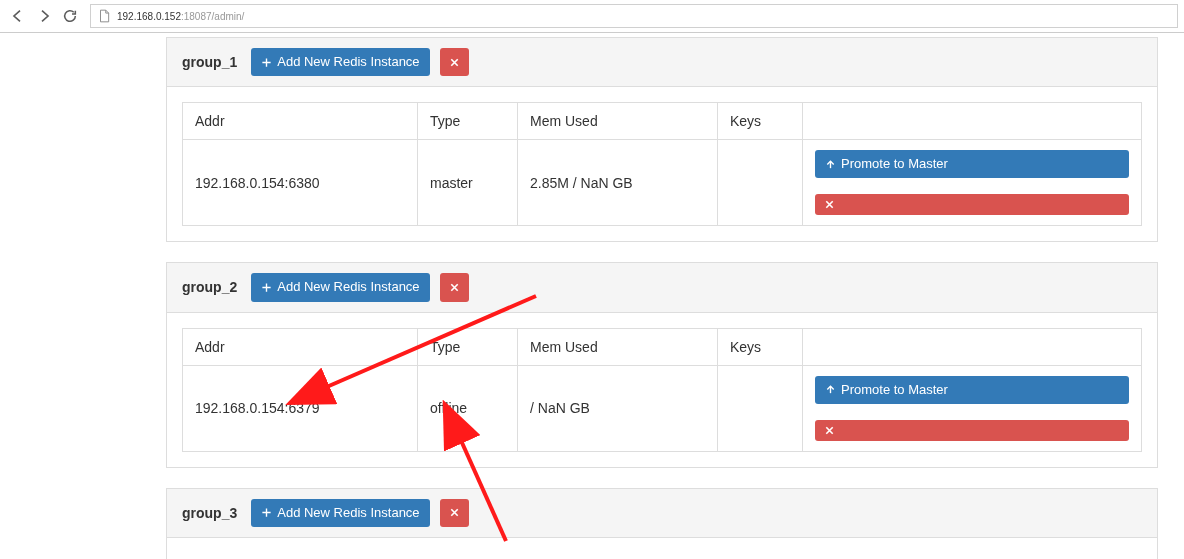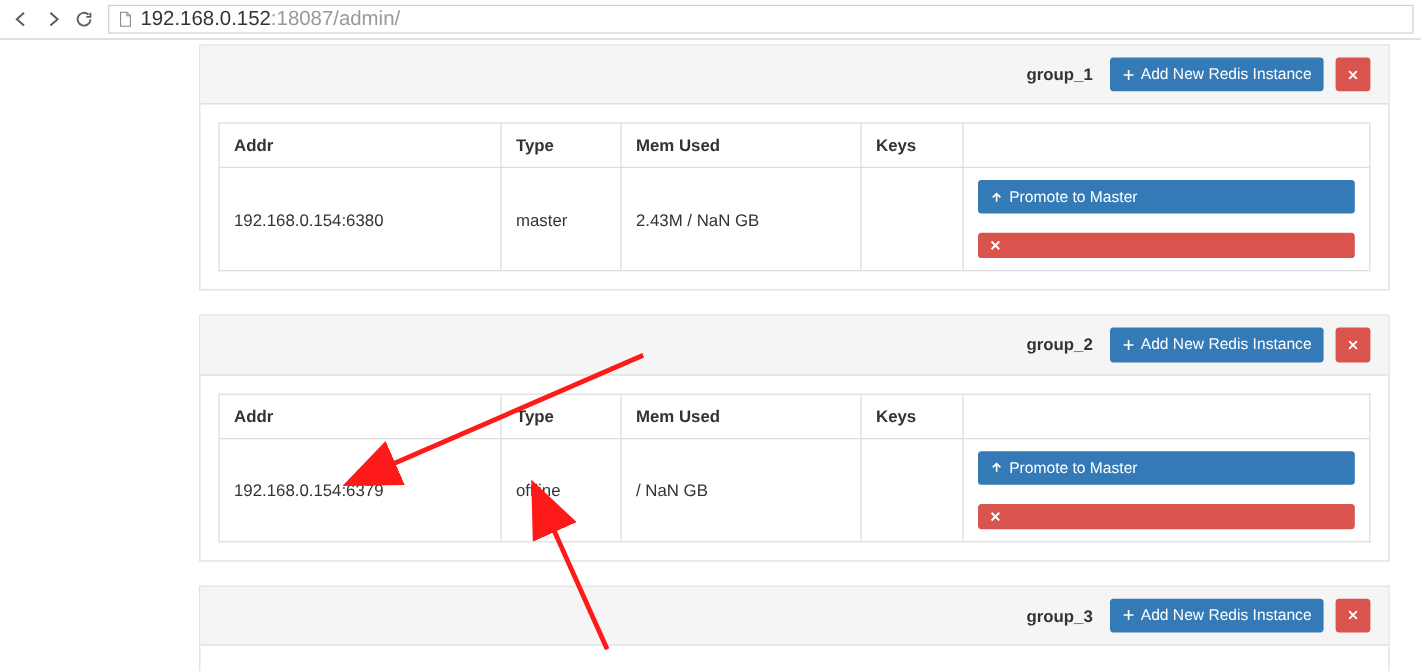--- a/index.html
+++ b/index.html
@@ -1,42 +1,42 @@
 <!DOCTYPE html>
 <html><head>
   <meta charset="utf-8">
   <style>
     * { box-sizing: border-box; margin: 0; padding: 0; }
     body { font-family: "Helvetica Neue", Helvetica, Arial, sans-serif; font-size: 14px; color: #333; background: #fff; }
     
     .browser-bar { display: flex; align-items: center; height: 33px; border-bottom: 1px solid #ccc; padding: 0 6px; gap: 8px; background: #fff; }
     .nav-icons { display: flex; align-items: center; gap: 10px; padding: 0 4px; }
     .nav-icon { color: #5c5c5c; cursor: pointer; display:flex; align-items:center; }
-    .url-box { flex: 1; display: flex; align-items: center; border: 1px solid #d0d0d0; height: 24px; padding: 0 6px; gap: 6px; font-size: 17px; color: #333; }
+    .url-box { flex: 1; display: flex; align-items: center; border: 1px solid #d0d0d0; height: 24px; padding: 0 6px; gap: 6px; font-size: 10px; color: #333; }
     .url-host { color: #333; }
     .url-rest { color: #999; }
     .doc-icon { color: #888; display:flex; }
 
     .page { padding: 4px 0 0 0; }
     .container { width: 992px; margin-left: 166px; }
 
     .panel { border: 1px solid #ddd; margin-bottom: 20px; background: #fff; }
-    .panel-heading { background: #f5f5f5; padding: 10px 15px; display: flex; align-items: center; justify-content: flex-end; border-bottom: 1px solid #ddd; }
+    .panel-heading { background: #f5f5f5; padding: 10px 15px; display: flex; align-items: center; justify-content: flex-start; border-bottom: 1px solid #ddd; }
     .panel-title { font-weight: bold; font-size: 14px; color: #333; }
     .panel-actions { display: flex; gap: 10px; padding-left: 14px; }
     .panel-body { padding: 15px; }
 
     .btn { display: inline-flex; align-items: center; gap: 5px; padding: 5px 10px; font-size: 13px; border: none; cursor: pointer; color: #fff; border-radius: 3px; line-height: 1.4; }
     .btn-primary { background: #337ab7; }
     .btn-danger { background: #d9534f; }
     .btn-sm-icon { padding: 5px 9px; }
 
     table.table { width: 100%; border-collapse: collapse; }
     table.table th, table.table td { border: 1px solid #ddd; padding: 10px 12px; text-align: left; vertical-align: middle; }
-    table.table th { font-weight: bold; background: #fff; }
+    table.table th { font-weight: normal; background: #fff; }
     .row-actions { display: flex; justify-content: flex-end; gap: 16px; flex-direction: column; }
 
     .col-addr { width: 235px; }
     .col-type { width: 100px; }
     .col-mem  { width: 200px; }
     .col-keys { width: 85px; }
     .col-act  {  }
 
     svg { display: block; }
 
@@ -108,21 +108,21 @@
         <th class="col-type">Type</th>
         <th class="col-mem">Mem Used</th>
         <th class="col-keys">Keys</th>
         <th class="col-act"></th>
       </tr>
             </thead>
       <tbody>
               <tr>
       <td class="col-addr">192.168.0.154:6380</td>
       <td class="col-type">master</td>
-      <td class="col-mem">2.43M / NaN GB</td>
+      <td class="col-mem">2.85M / NaN GB</td>
       <td class="col-keys"></td>
       <td class="col-act">
         <div class="row-actions">
           <button class="btn btn-primary">
            <span>
                         <svg width="11" height="11" viewBox="0 0 24 24" fill="none" stroke="currentColor" stroke-width="3">
                           <path d="M12 20V5"></path>
                           <path d="M5 12l7-7 7 7"></path>
                         </svg>
                       </span>

